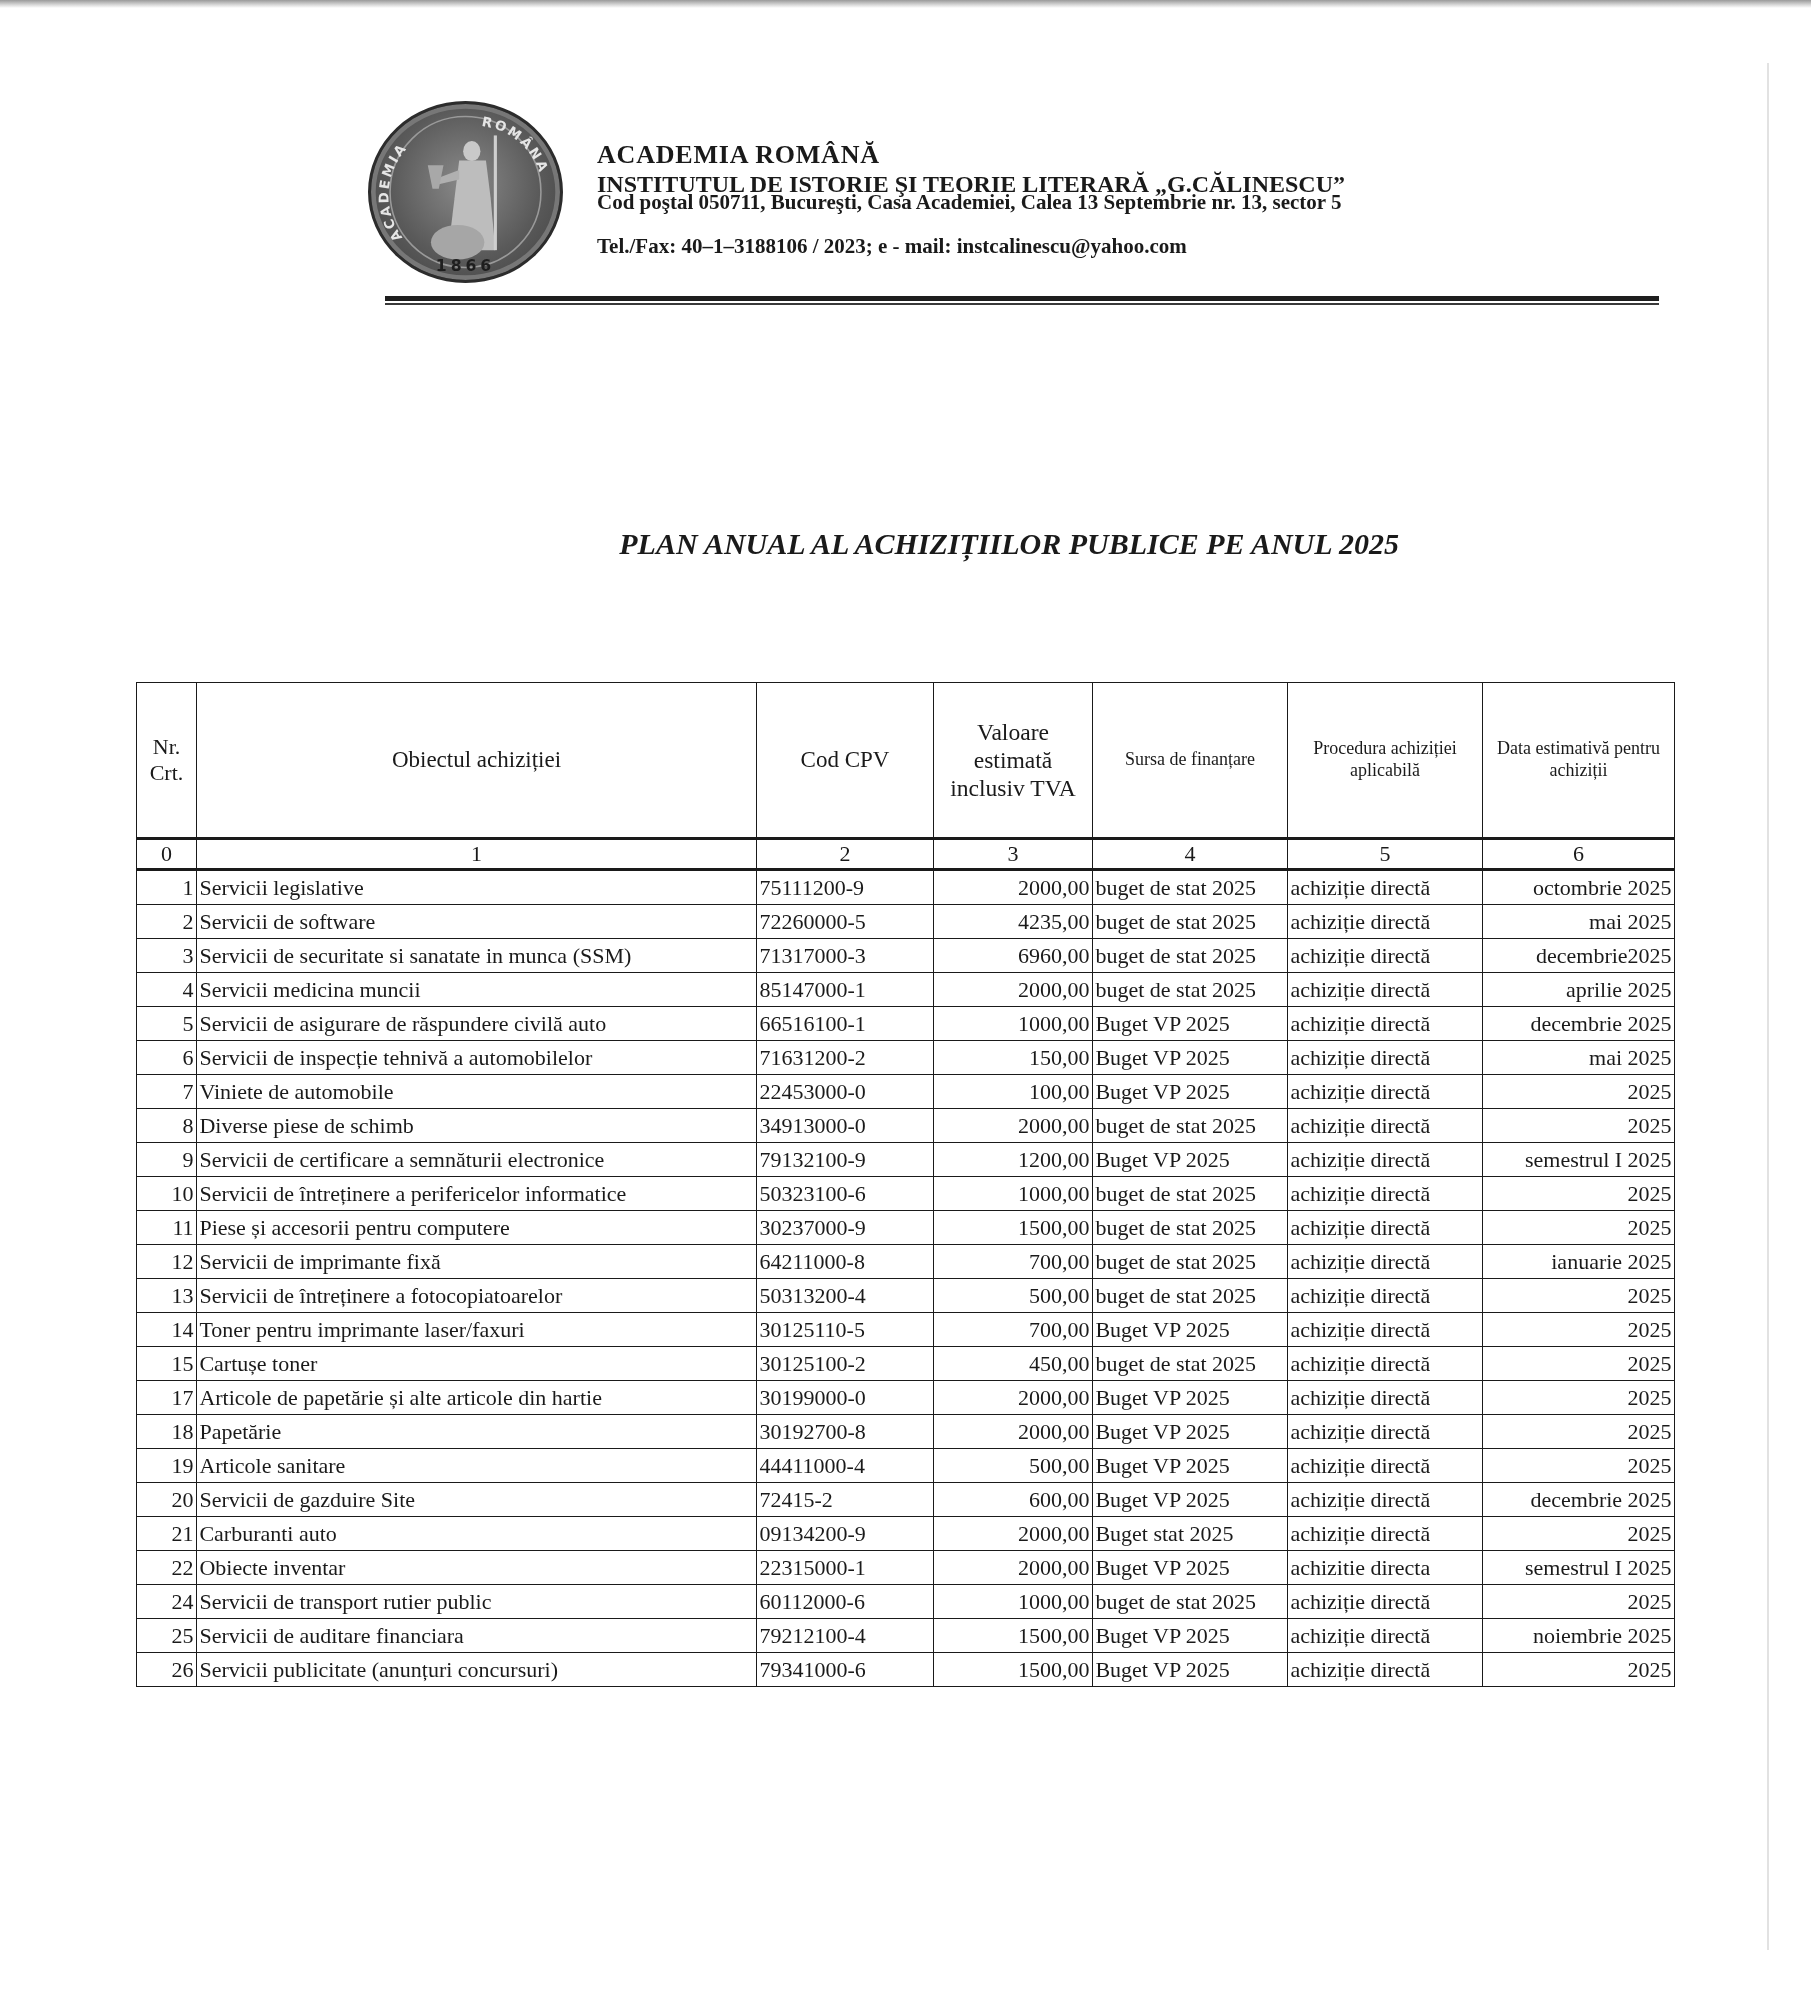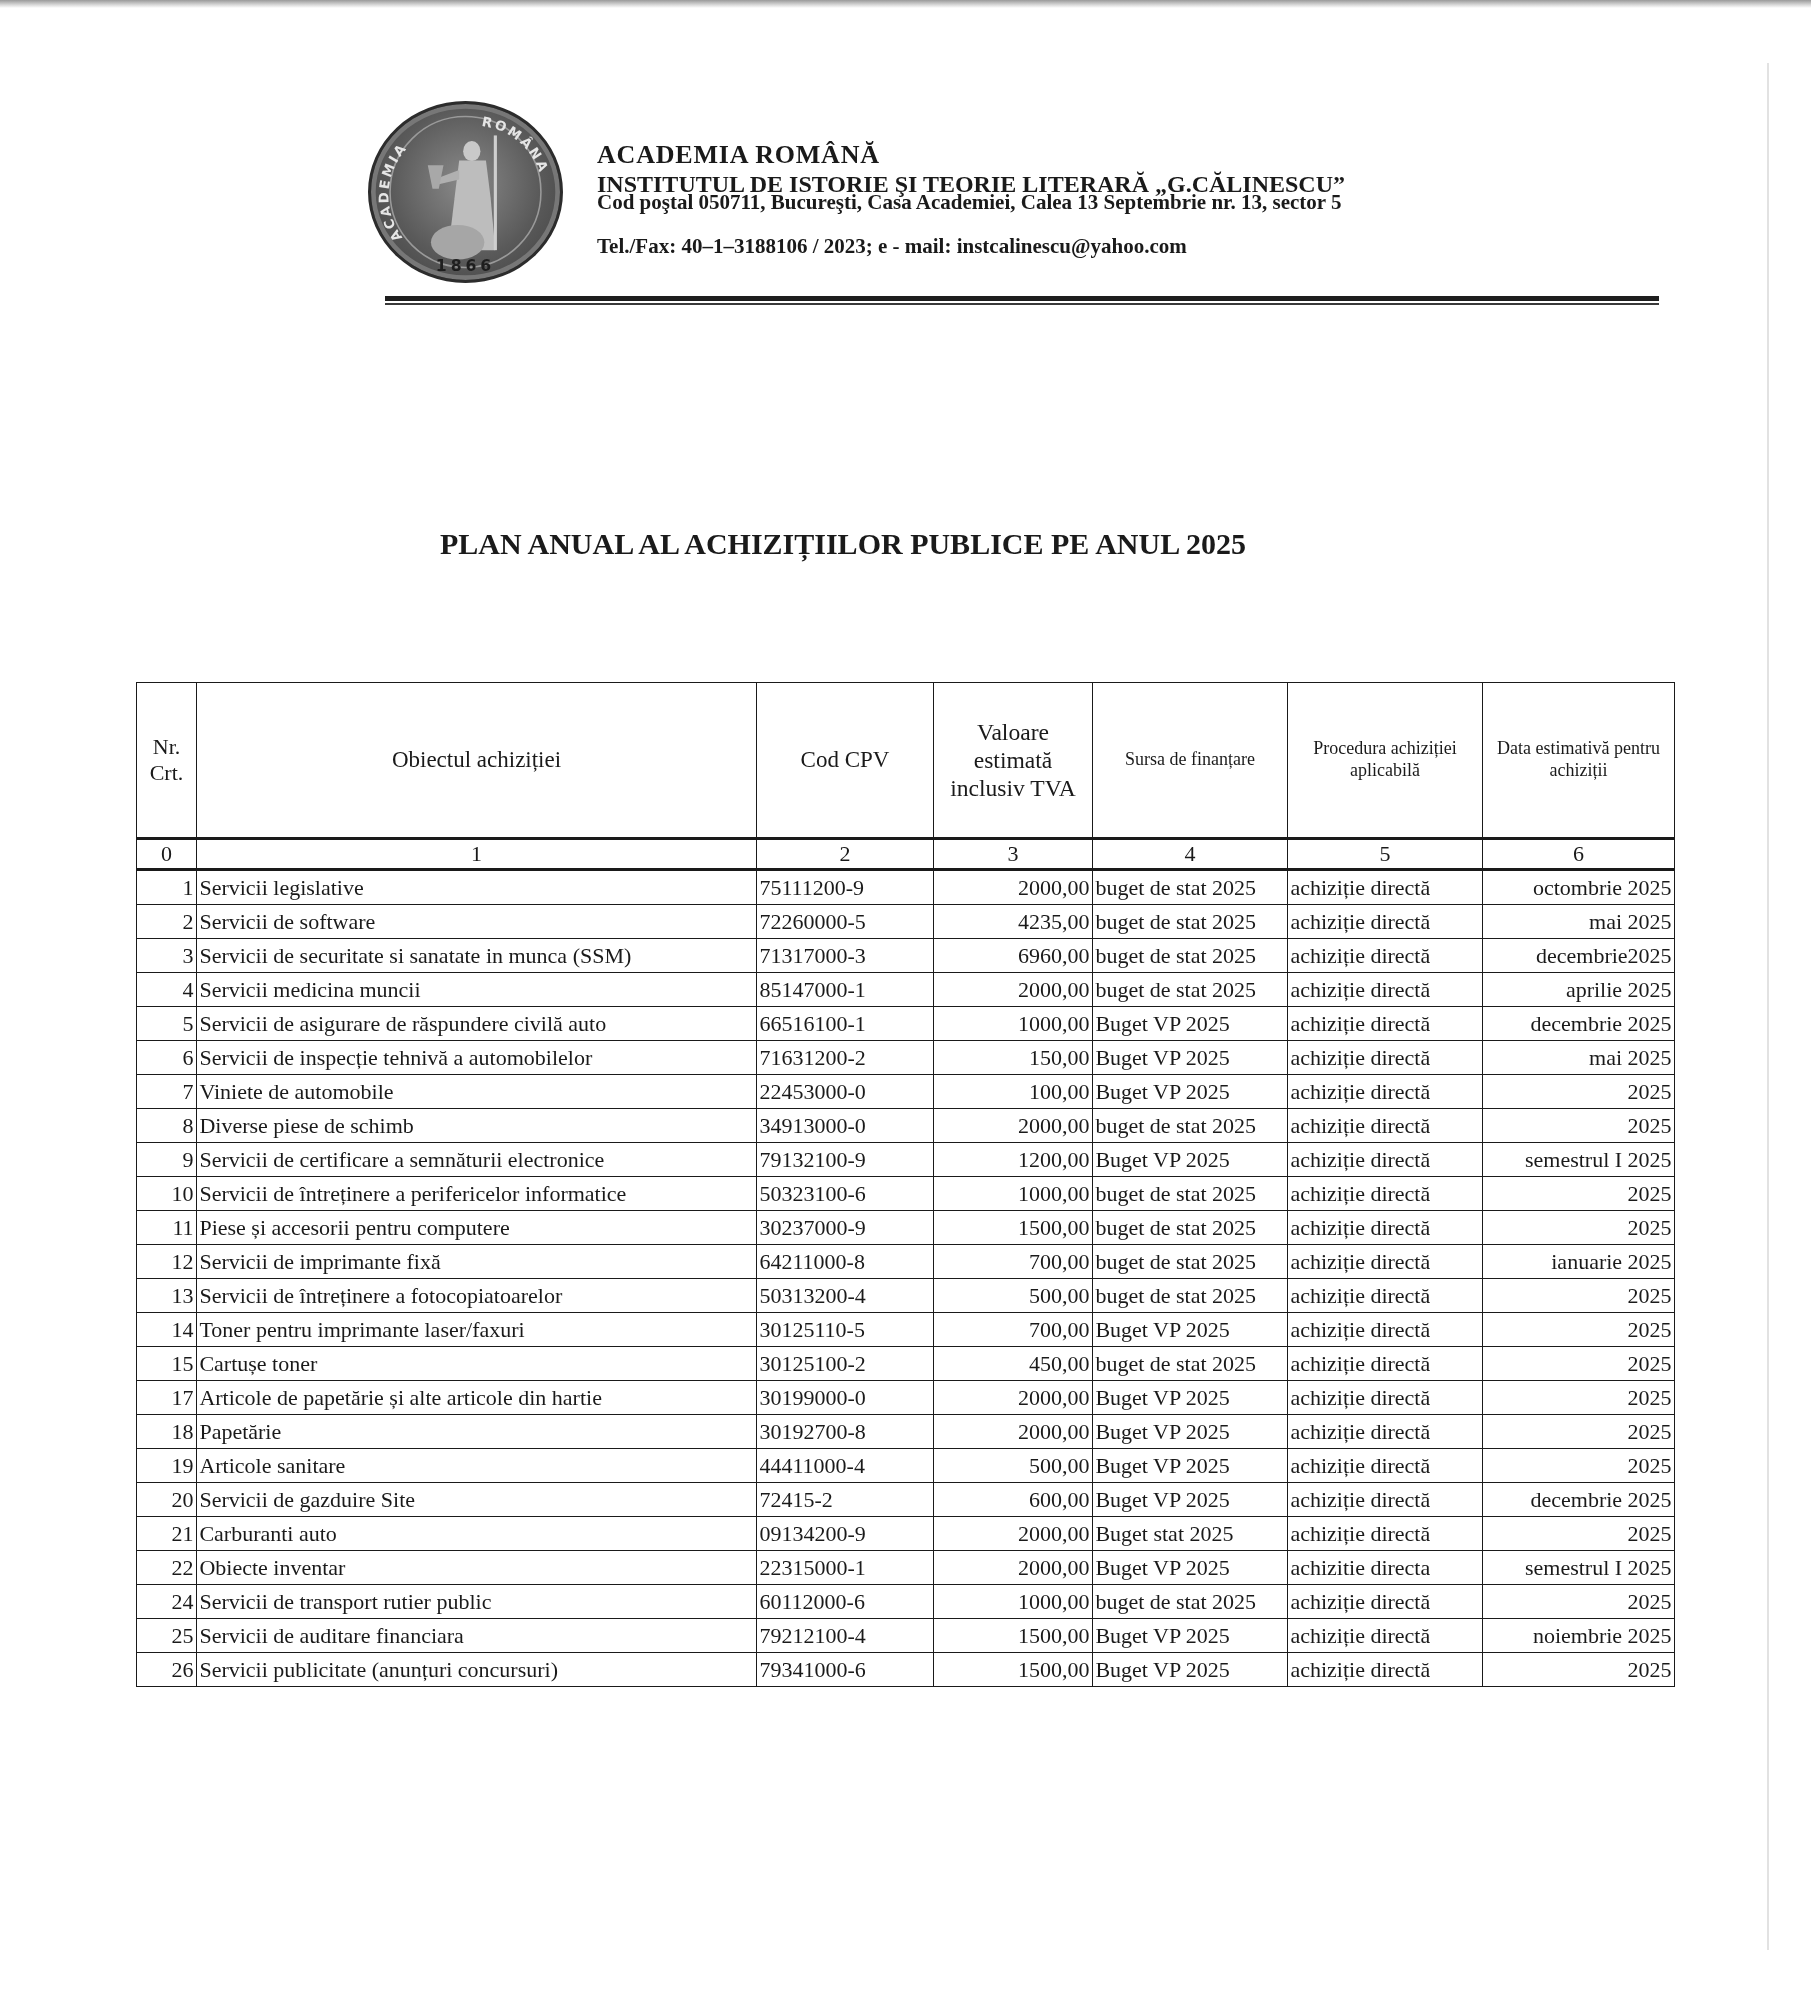--- a/index.html
+++ b/index.html
@@ -17,22 +17,22 @@
     border: 3.1px solid #2c2c2c; box-shadow: inset 0 0 0 4.7px #777; }
   .seal svg { position: absolute; left: 0; top: 0; width: 100%; height: 100%; }
   .lh { position: absolute; left: 597px; width: 1085px; text-align: left; font-weight: bold; }
   .lh-1 { top: 140px; font-size: 26px; letter-spacing: 0.8px; }
   .lh-2 { top: 171px; font-size: 24px; }
   .lh-3 { top: 190px; font-size: 21px; }
   .lh-4 { top: 234px; font-size: 21px; }
   .rule-thick { position: absolute; left: 385px; top: 296px; width: 1274px; height: 4.7px; background: #1e1e1e; }
   .rule-thin  { position: absolute; left: 385px; top: 303px; width: 1274px; height: 2.4px; background: #3a3a3a; }
 
-  .doc-title { position: absolute; left: 440px; top: 527px; width: 959px; text-align: left;
-    font-size: 30px; font-weight: bold; }
+  .doc-title { position: absolute; left: 440px; top: 527px; width: 959px; text-align: right;
+    font-size: 30px; font-weight: bold; font-style: italic; }
 
   
   table.plan { position: absolute; left: 136px; top: 682px; width: 1537px; border-collapse: collapse;
     table-layout: fixed; }
   table.plan td, table.plan th { border: 1.6px solid #1a1a1a; padding: 0 2.4px; font-weight: normal;
     white-space: nowrap; overflow: hidden; }
   table.plan thead tr.hdr th { height: 154px; text-align: center; vertical-align: middle; white-space: normal;
     line-height: 1.2; }
   th.h-nr { font-size: 22px; font-weight: bold; }
   th.h-obj, th.h-cpv { font-size: 23px; font-weight: bold; }

